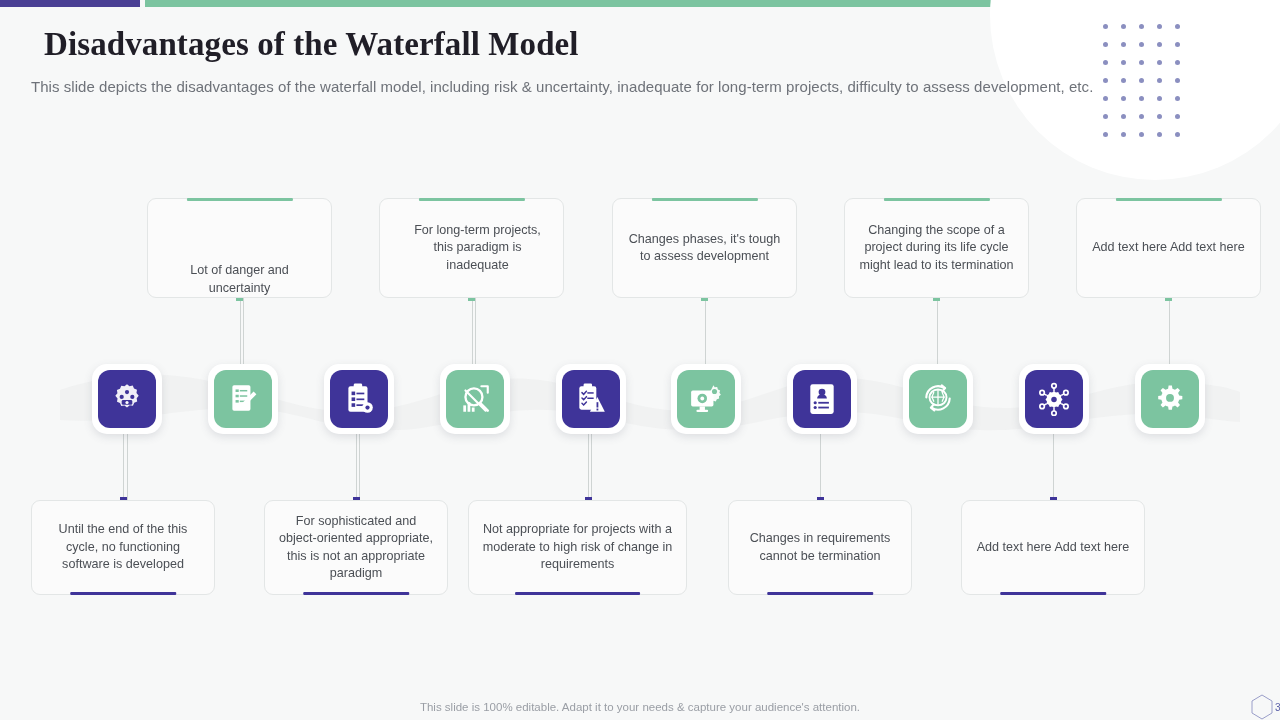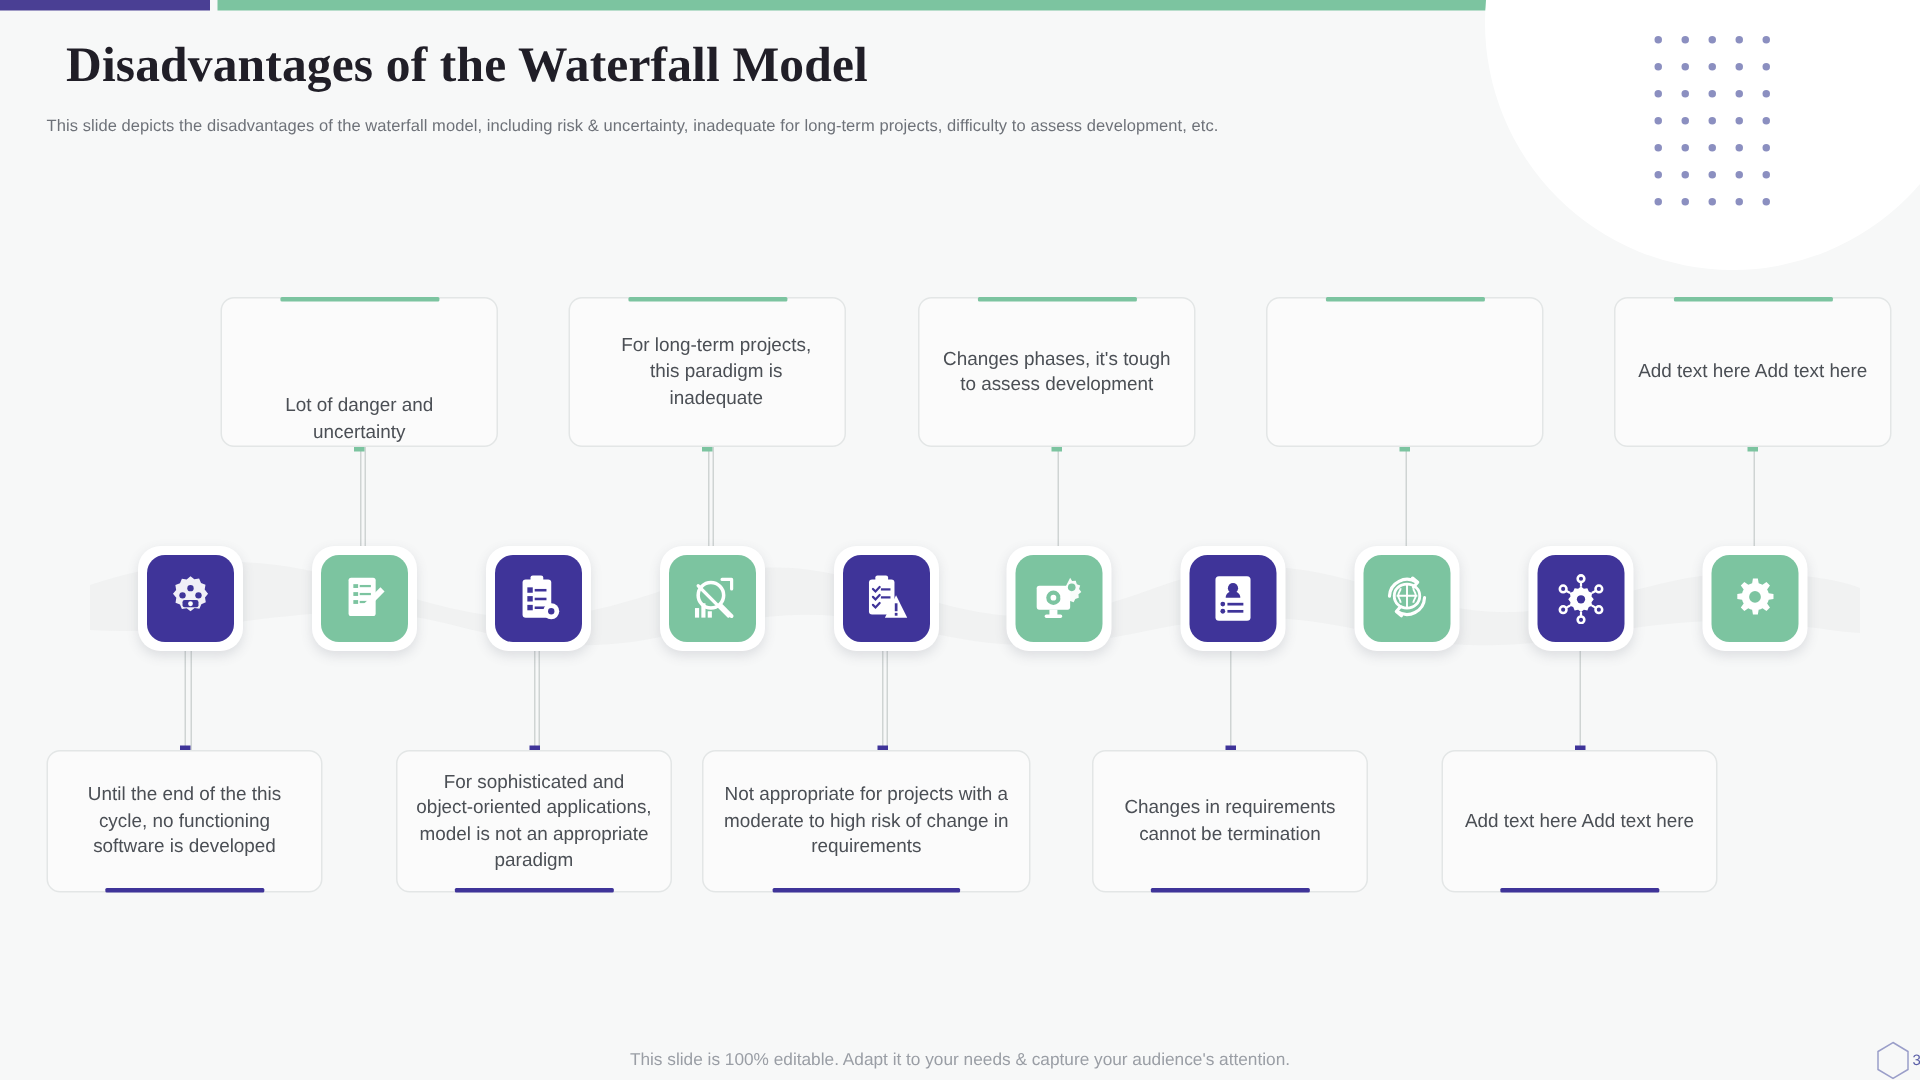--- a/index.html
+++ b/index.html
@@ -37,21 +37,21 @@
 
   
   .page-title {
     position:absolute; left:44px; top:26px;
     font-family:"Liberation Serif", serif;
     font-size:33px; font-weight:bold; color:#201e27;
     letter-spacing:0.1px;
   }
   .page-subtitle {
     position:absolute; left:31px; top:78px;
-    font-size:11px; color:#6e7279; letter-spacing:0.05px;
+    font-size:15px; color:#6e7279; letter-spacing:0.05px;
   }
 
   
   .ribbon { position:absolute; left:60px; top:362px; width:1180px; height:72px; }
 
   
   .vline { position:absolute; width:1px; background:#cfd4d3; }
   .node-sq { position:absolute; width:7px; height:7px; }
   .node-sq.green  { background:#7cc4a0; }
   .node-sq.purple { background:#3f3499; }
@@ -198,32 +198,33 @@
     <div class="card top" style="left: 379px; top: 198px; width: 185px; height: 100px; padding-left: 12px;">
       <div class="accent"></div>
       <div class="card-text">For long-term projects, this paradigm is inadequate</div>
     </div>
     <div class="card top" style="left: 612px; top: 198px; width: 185px; height: 100px;">
       <div class="accent"></div>
       <div class="card-text">Changes phases, it's tough to assess development</div>
     </div>
     <div class="card top" style="left: 844px; top: 198px; width: 185px; height: 100px;">
       <div class="accent"></div>
+      <div class="card-text">Changing the scope of a project during its life cycle might lead to its termination</div>
     </div>
     <div class="card top" style="left: 1076px; top: 198px; width: 185px; height: 100px;">
       <div class="accent"></div>
       <div class="card-text">Add text here Add text here</div>
     </div>
     <div class="card bottom" style="left: 31px; top: 500px; width: 184px; height: 95px;">
       <div class="accent"></div>
       <div class="card-text">Until the end of the this cycle, no functioning software is developed</div>
     </div>
     <div class="card bottom" style="left: 264px; top: 500px; width: 184px; height: 95px;">
       <div class="accent"></div>
-      <div class="card-text">For sophisticated and object-oriented applications, model is not an appropriate paradigm</div>
+      <div class="card-text">For sophisticated and object-oriented appropriate, this is not an appropriate paradigm</div>
     </div>
     <div class="card bottom" style="left: 468px; top: 500px; width: 219px; height: 95px;">
       <div class="accent"></div>
       <div class="card-text">Not appropriate for projects with a moderate to high risk of change in requirements</div>
     </div>
     <div class="card bottom" style="left: 728px; top: 500px; width: 184px; height: 95px;">
       <div class="accent"></div>
       <div class="card-text">Changes in requirements cannot be termination</div>
     </div>
     <div class="card bottom" style="left: 961px; top: 500px; width: 184px; height: 95px;">

